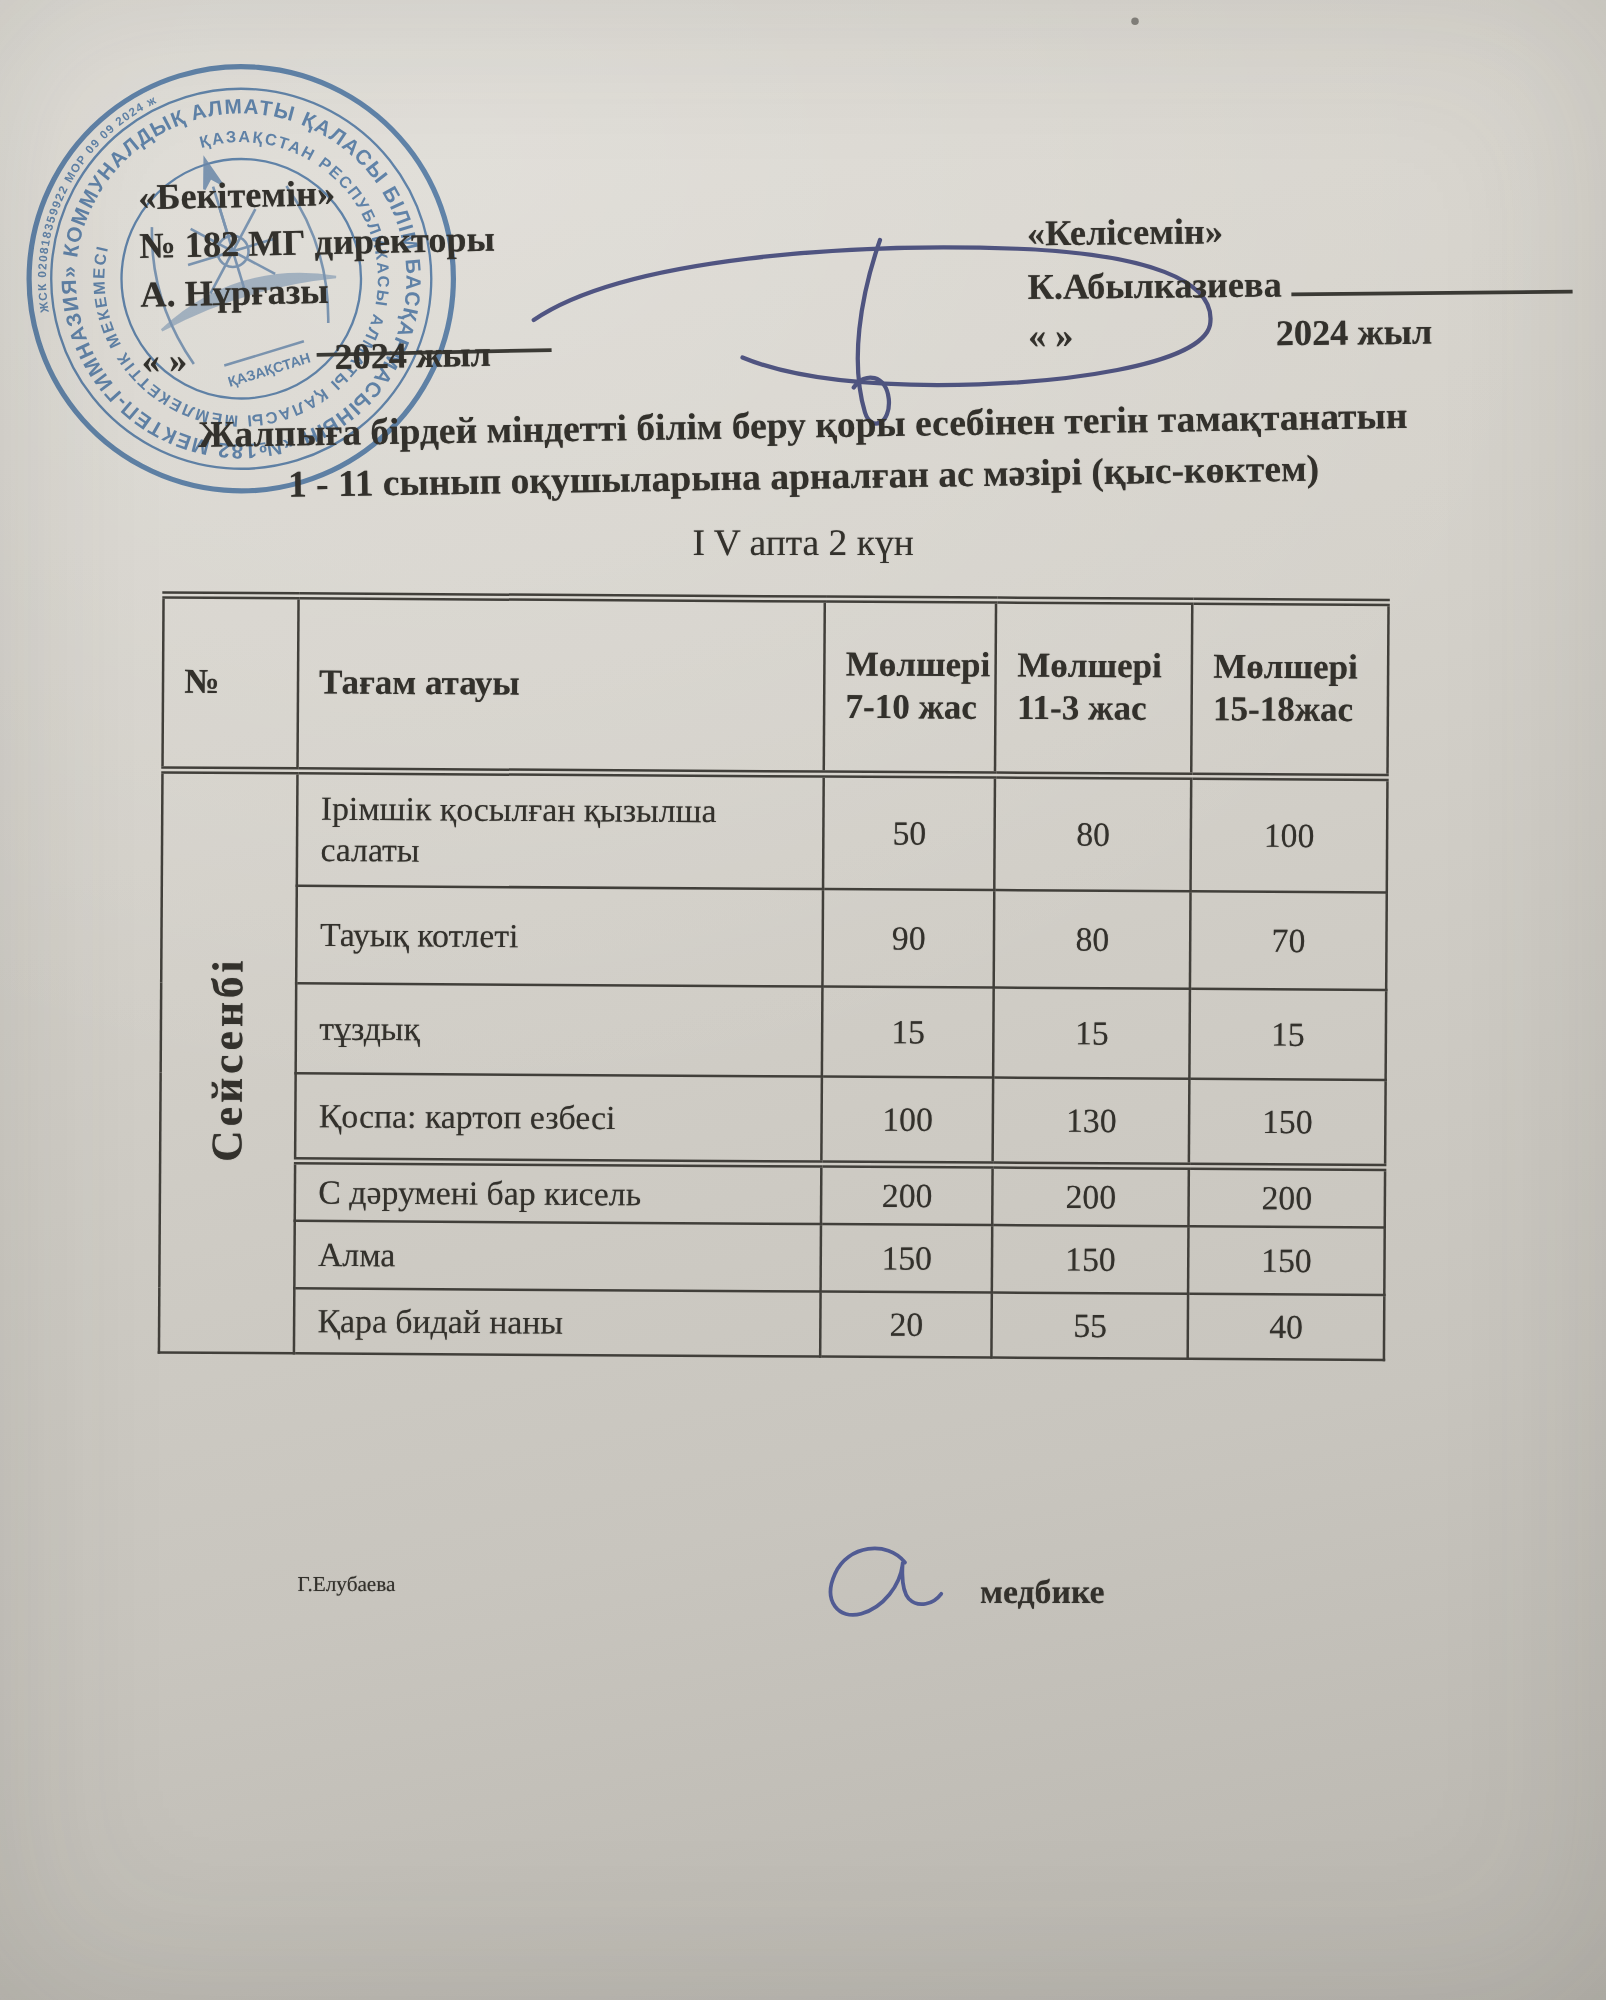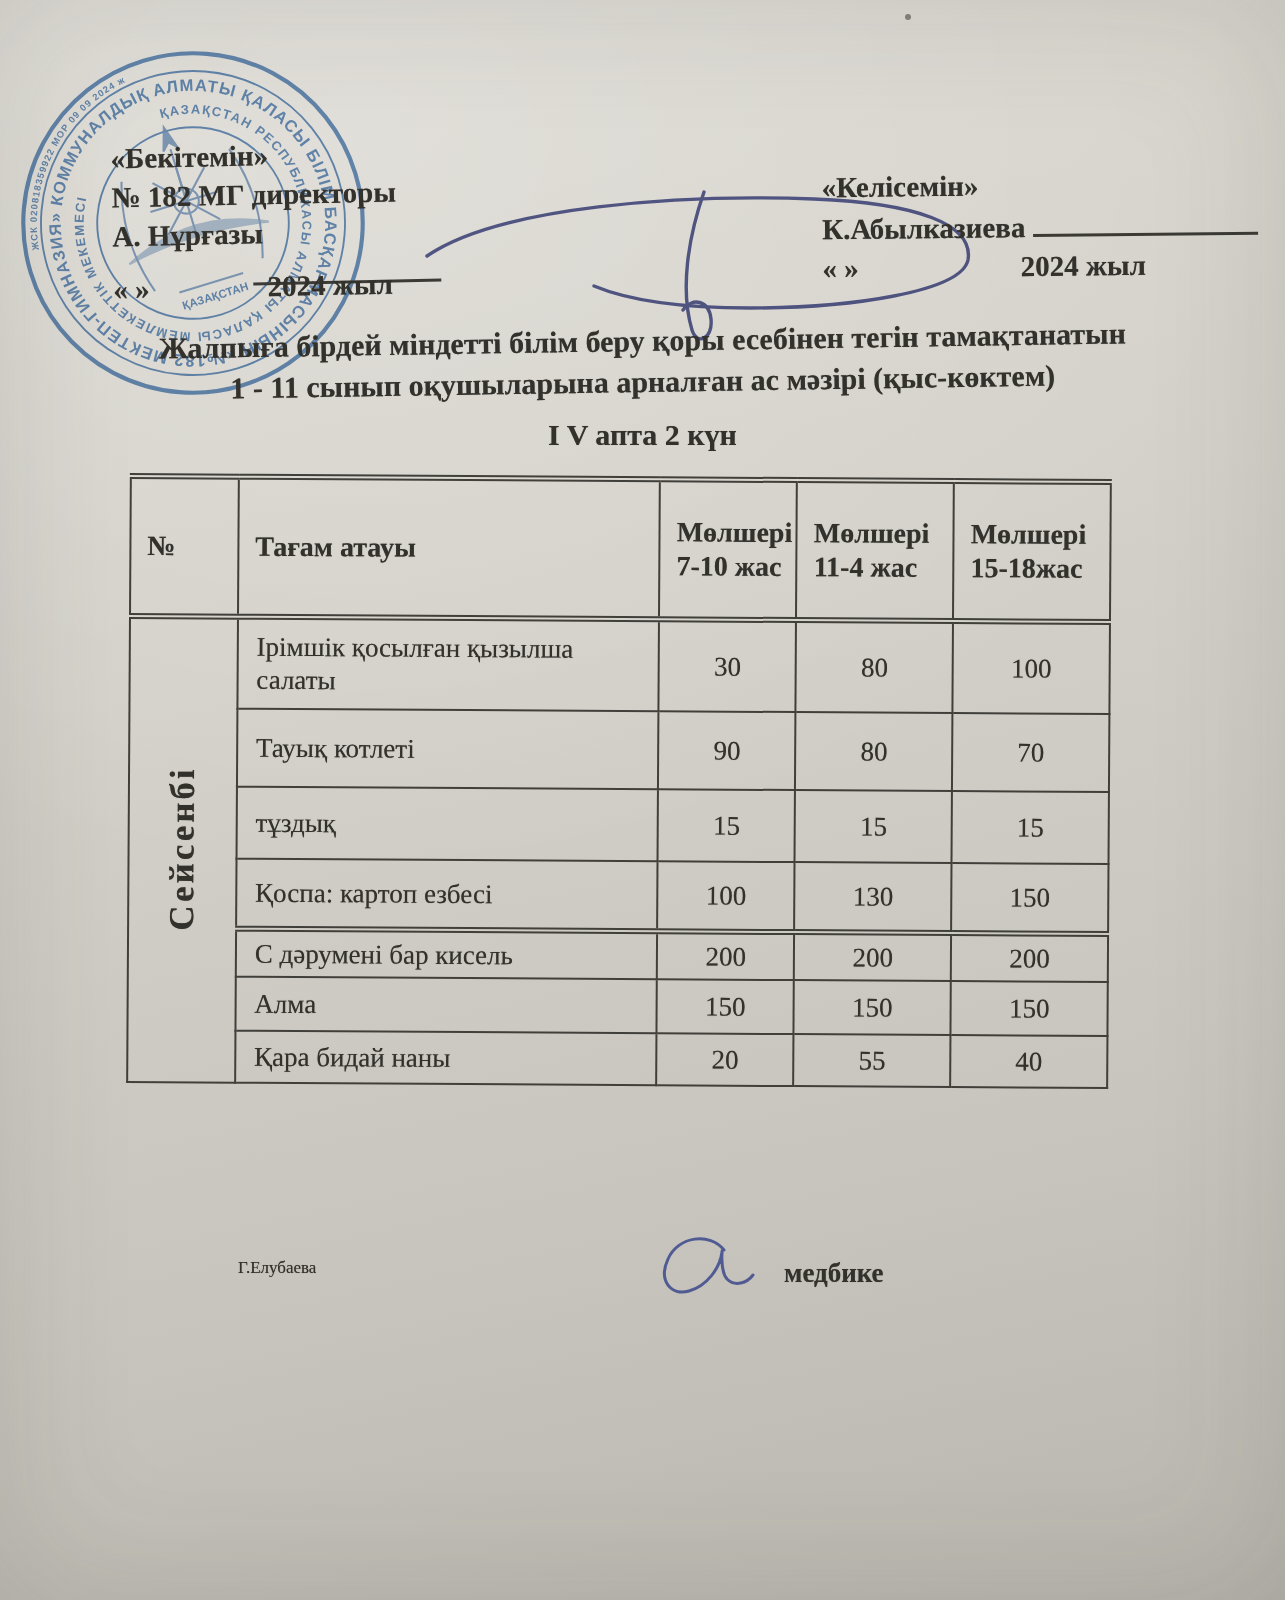--- a/index.html
+++ b/index.html
@@ -23,21 +23,21 @@
   .sigline-left-row{height:14px;line-height:0;}
   .sigline-left{margin-left:140px;width:188px;}
   .sigline-right{width:225px;margin-left:8px;}
   .yr-left{margin-left:118px;}
   .yr-right{margin-left:162px;}
 
   
   .doc-title{position:absolute;left:70px;right:70px;top:320px;text-align:center;
     font-weight:700;font-size:30px;line-height:41px;transform:rotate(-0.9deg);}
   .doc-subtitle{position:absolute;left:0;right:0;top:418px;text-align:center;
-    font-weight:700;font-size:30px;}
+    font-weight:400;font-size:30px;}
 
   
   .menu-wrap{position:absolute;left:128px;top:476px;width:982px;transform:rotate(0.35deg);}
   table.menu{border-collapse:collapse;width:100%;table-layout:fixed;}
   .menu th,.menu td{border:2px solid #413f3a;padding:4px 10px;}
   .menu col.c0{width:11%;} .menu col.c1{width:43%;}
   .menu col.c2{width:14%;} .menu col.c3{width:16%;} .menu col.c4{width:16%;}
   .menu thead tr{height:140px;}
   .menu thead th{font-size:28px;font-weight:700;text-align:left;vertical-align:middle;
     border-top:6px double #413f3a;border-bottom:6px double #413f3a;padding-left:16px;}
@@ -158,33 +158,33 @@
           </th>
         <th>
             <span>Тағам атауы</span>
           </th>
         <th>
             <span>Мөлшері</span>
             <span>7-10 жас</span>
           </th>
         <th>
             <span>Мөлшері</span>
-            <span>11-4 жас</span>
+            <span>11-3 жас</span>
           </th>
         <th>
             <span>Мөлшері</span>
             <span>15-18жас</span>
           </th>
       </tr>
     </thead>
     <tbody>
       <tr>
         <td class="day" rowspan="7"><span>Сейсенбі</span></td>
         <td class="name">Ірімшік қосылған қызылша салаты</td>
-        <td class="num">30</td>
+        <td class="num">50</td>
         <td class="num">80</td>
         <td class="num">100</td>
       </tr>
       <tr>
         <td class="name">Тауық котлеті</td>
         <td class="num">90</td>
         <td class="num">80</td>
         <td class="num">70</td>
       </tr>
       <tr>

